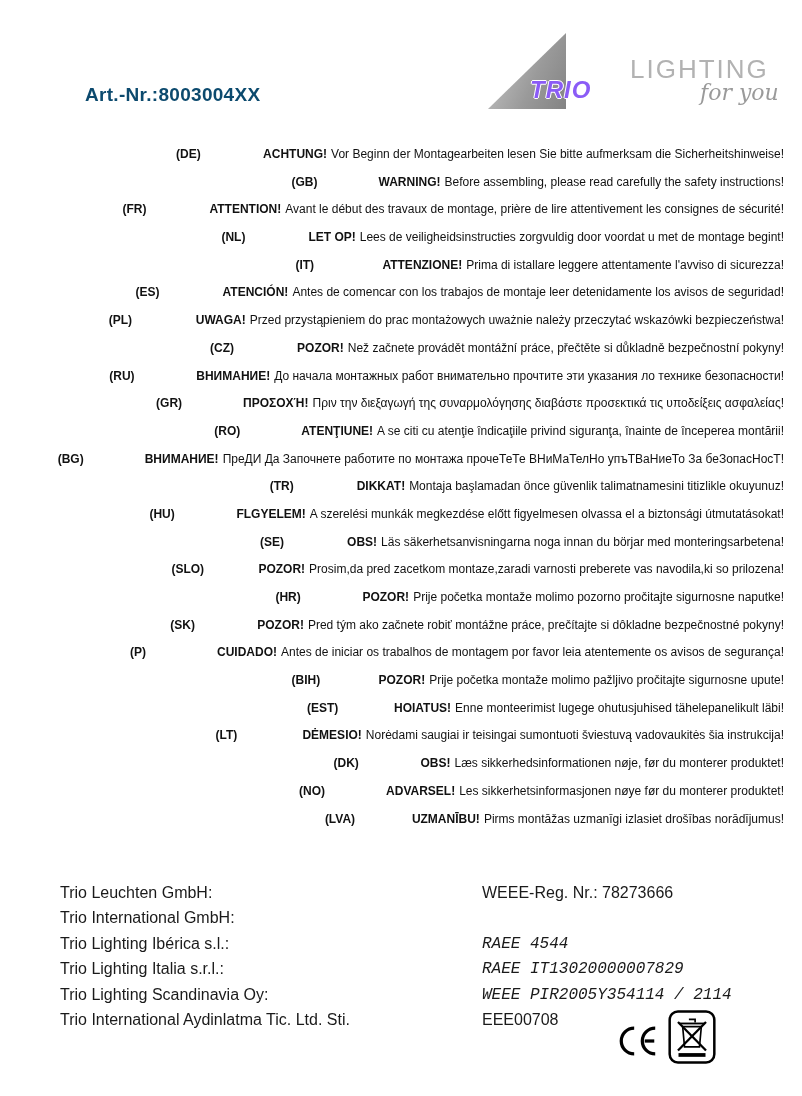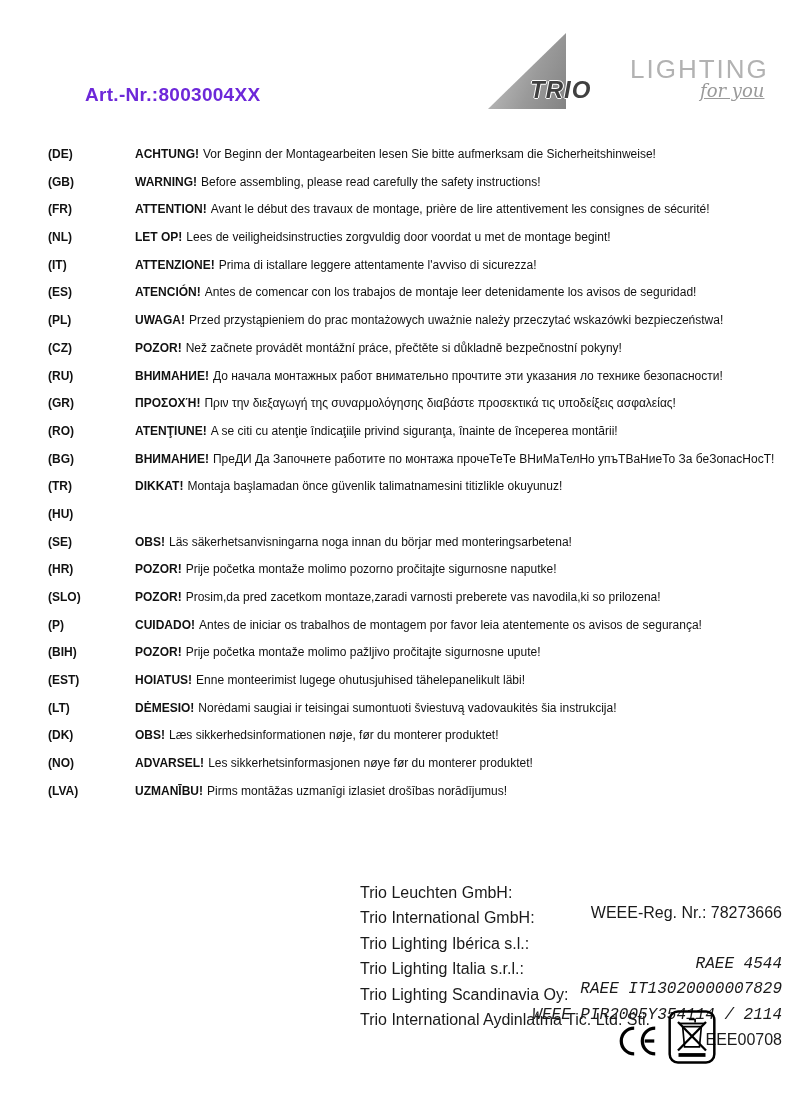--- a/index.html
+++ b/index.html
@@ -15,61 +15,62 @@
   }
 
   
   .art-number {
     position: absolute;
     left: 85px;
     top: 84px;
     font-size: 19px;
     font-weight: 700;
     letter-spacing: 0.3px;
-    color: #6d28d9;
+    color: #0c4a6e;
   }
 
   .logo { position: absolute; left: 488px; top: 30px; width: 300px; height: 84px; }
   .logo-triangle {
     position: absolute; left: 0; top: 3px; width: 78px; height: 76px;
     background: linear-gradient(115deg, #cccccc 0%, #9a9a9a 60%, #838383 100%);
     clip-path: polygon(100% 0, 100% 100%, 0 100%);
   }
   .logo-trio {
     position: absolute; left: 42px; top: 46px;
     font-size: 24px; font-weight: 700; font-style: italic;
-    letter-spacing: 1px; color: #404040;
+    letter-spacing: 1px; color: #8b5cf6;
     text-shadow: -1px 0 0 #fff, 1px 0 0 #fff, 0 -1px 0 #fff, 0 1px 0 #fff;
   }
   .logo-lighting {
     position: absolute; left: 142px; top: 24px;
     font-size: 26px; letter-spacing: 2px; color: #b2b2b2;
   }
   .logo-tagline {
     position: absolute; left: 212px; top: 50px;
-    font-size: 18px; color: #9a9a9a;
-    font-family: "DejaVu Serif", serif; font-style: italic; text-decoration: underline;
+    font-size: 22px; color: #9a9a9a;
+    font-family: "DejaVu Serif", serif; font-style: italic;
   }
 
   
   .warnings { position: absolute; left: 48px; top: 147px; width: 736px; }
   .warning-row {
     display: flex;
     align-items: flex-start;
     height: 27.7px;
     font-size: 12px;
     line-height: 14px;
     white-space: nowrap;
+    justify-content: flex-end;
   }
   .lang-code { width: 87px; flex: none; font-weight: 700; }
   .warning-word { font-weight: 700; margin-right: 4px; }
 
   
   .footer { position: absolute; left: 60px; top: 883px; width: 722px; font-size: 16px; color: #1a1a1a; }
-  .footer-row { display: flex; height: 25.4px; align-items: flex-end; line-height: 20px; flex-direction: column; }
+  .footer-row { display: flex; height: 25.4px; align-items: flex-start; line-height: 20px; }
   .company { width: 422px; flex: none; }
   .registration.italic { font-style: italic; font-family: Liberation Mono, monospace; }
 
   
   .ce-mark { position: absolute; left: 616px; top: 1022px; width: 44px; height: 38px; }
   .weee-bin { position: absolute; left: 668px; top: 1010px; width: 48px; height: 54px; }
   .icon-svg { display: block; }
 </style>
 </head>
 <body>
@@ -133,32 +134,37 @@
       <div class="warning-row">
     <span class="lang-code">(BG)</span>
     <span class="warning-msg"><b class="warning-word">ВНИМАНИЕ!</b><span class="warning-text">ПреДИ Да Започнете работите по монтажа прочеТеТе ВНиМаТелНо упъТВаНиеТо За беЗопасНосТ!</span></span>
   </div>
       <div class="warning-row">
     <span class="lang-code">(TR)</span>
     <span class="warning-msg"><b class="warning-word">DIKKAT!</b><span class="warning-text">Montaja başlamadan önce güvenlik talimatnamesini titizlikle okuyunuz!</span></span>
   </div>
       <div class="warning-row">
     <span class="lang-code">(HU)</span>
+    <span class="warning-msg"><b class="warning-word">FLGYELEM!</b><span class="warning-text">A szerelési munkák megkezdése előtt figyelmesen olvassa el a biztonsági útmutatásokat!</span></span>
   </div>
       <div class="warning-row">
     <span class="lang-code">(SE)</span>
     <span class="warning-msg"><b class="warning-word">OBS!</b><span class="warning-text">Läs säkerhetsanvisningarna noga innan du börjar med monteringsarbetena!</span></span>
   </div>
       <div class="warning-row">
+    <span class="lang-code">(SLO)</span>
+    <span class="warning-msg"><b class="warning-word">POZOR!</b><span class="warning-text">Prosim,da pred zacetkom montaze,zaradi varnosti preberete vas navodila,ki so prilozena!</span></span>
+  </div>
+      <div class="warning-row">
     <span class="lang-code">(HR)</span>
     <span class="warning-msg"><b class="warning-word">POZOR!</b><span class="warning-text">Prije početka montaže molimo pozorno pročitajte sigurnosne naputke!</span></span>
   </div>
       <div class="warning-row">
-    <span class="lang-code">(SLO)</span>
-    <span class="warning-msg"><b class="warning-word">POZOR!</b><span class="warning-text">Prosim,da pred zacetkom montaze,zaradi varnosti preberete vas navodila,ki so prilozena!</span></span>
+    <span class="lang-code">(SK)</span>
+    <span class="warning-msg"><b class="warning-word">POZOR!</b><span class="warning-text">Pred tým ako začnete robiť montážne práce, prečítajte si dôkladne bezpečnostné pokyny!</span></span>
   </div>
       <div class="warning-row">
     <span class="lang-code">(P)</span>
     <span class="warning-msg"><b class="warning-word">CUIDADO!</b><span class="warning-text">Antes de iniciar os trabalhos de montagem por favor leia atentemente os avisos de segurança!</span></span>
   </div>
       <div class="warning-row">
     <span class="lang-code">(BIH)</span>
     <span class="warning-msg"><b class="warning-word">POZOR!</b><span class="warning-text">Prije početka montaže molimo pažljivo pročitajte sigurnosne upute!</span></span>
   </div>
       <div class="warning-row">

